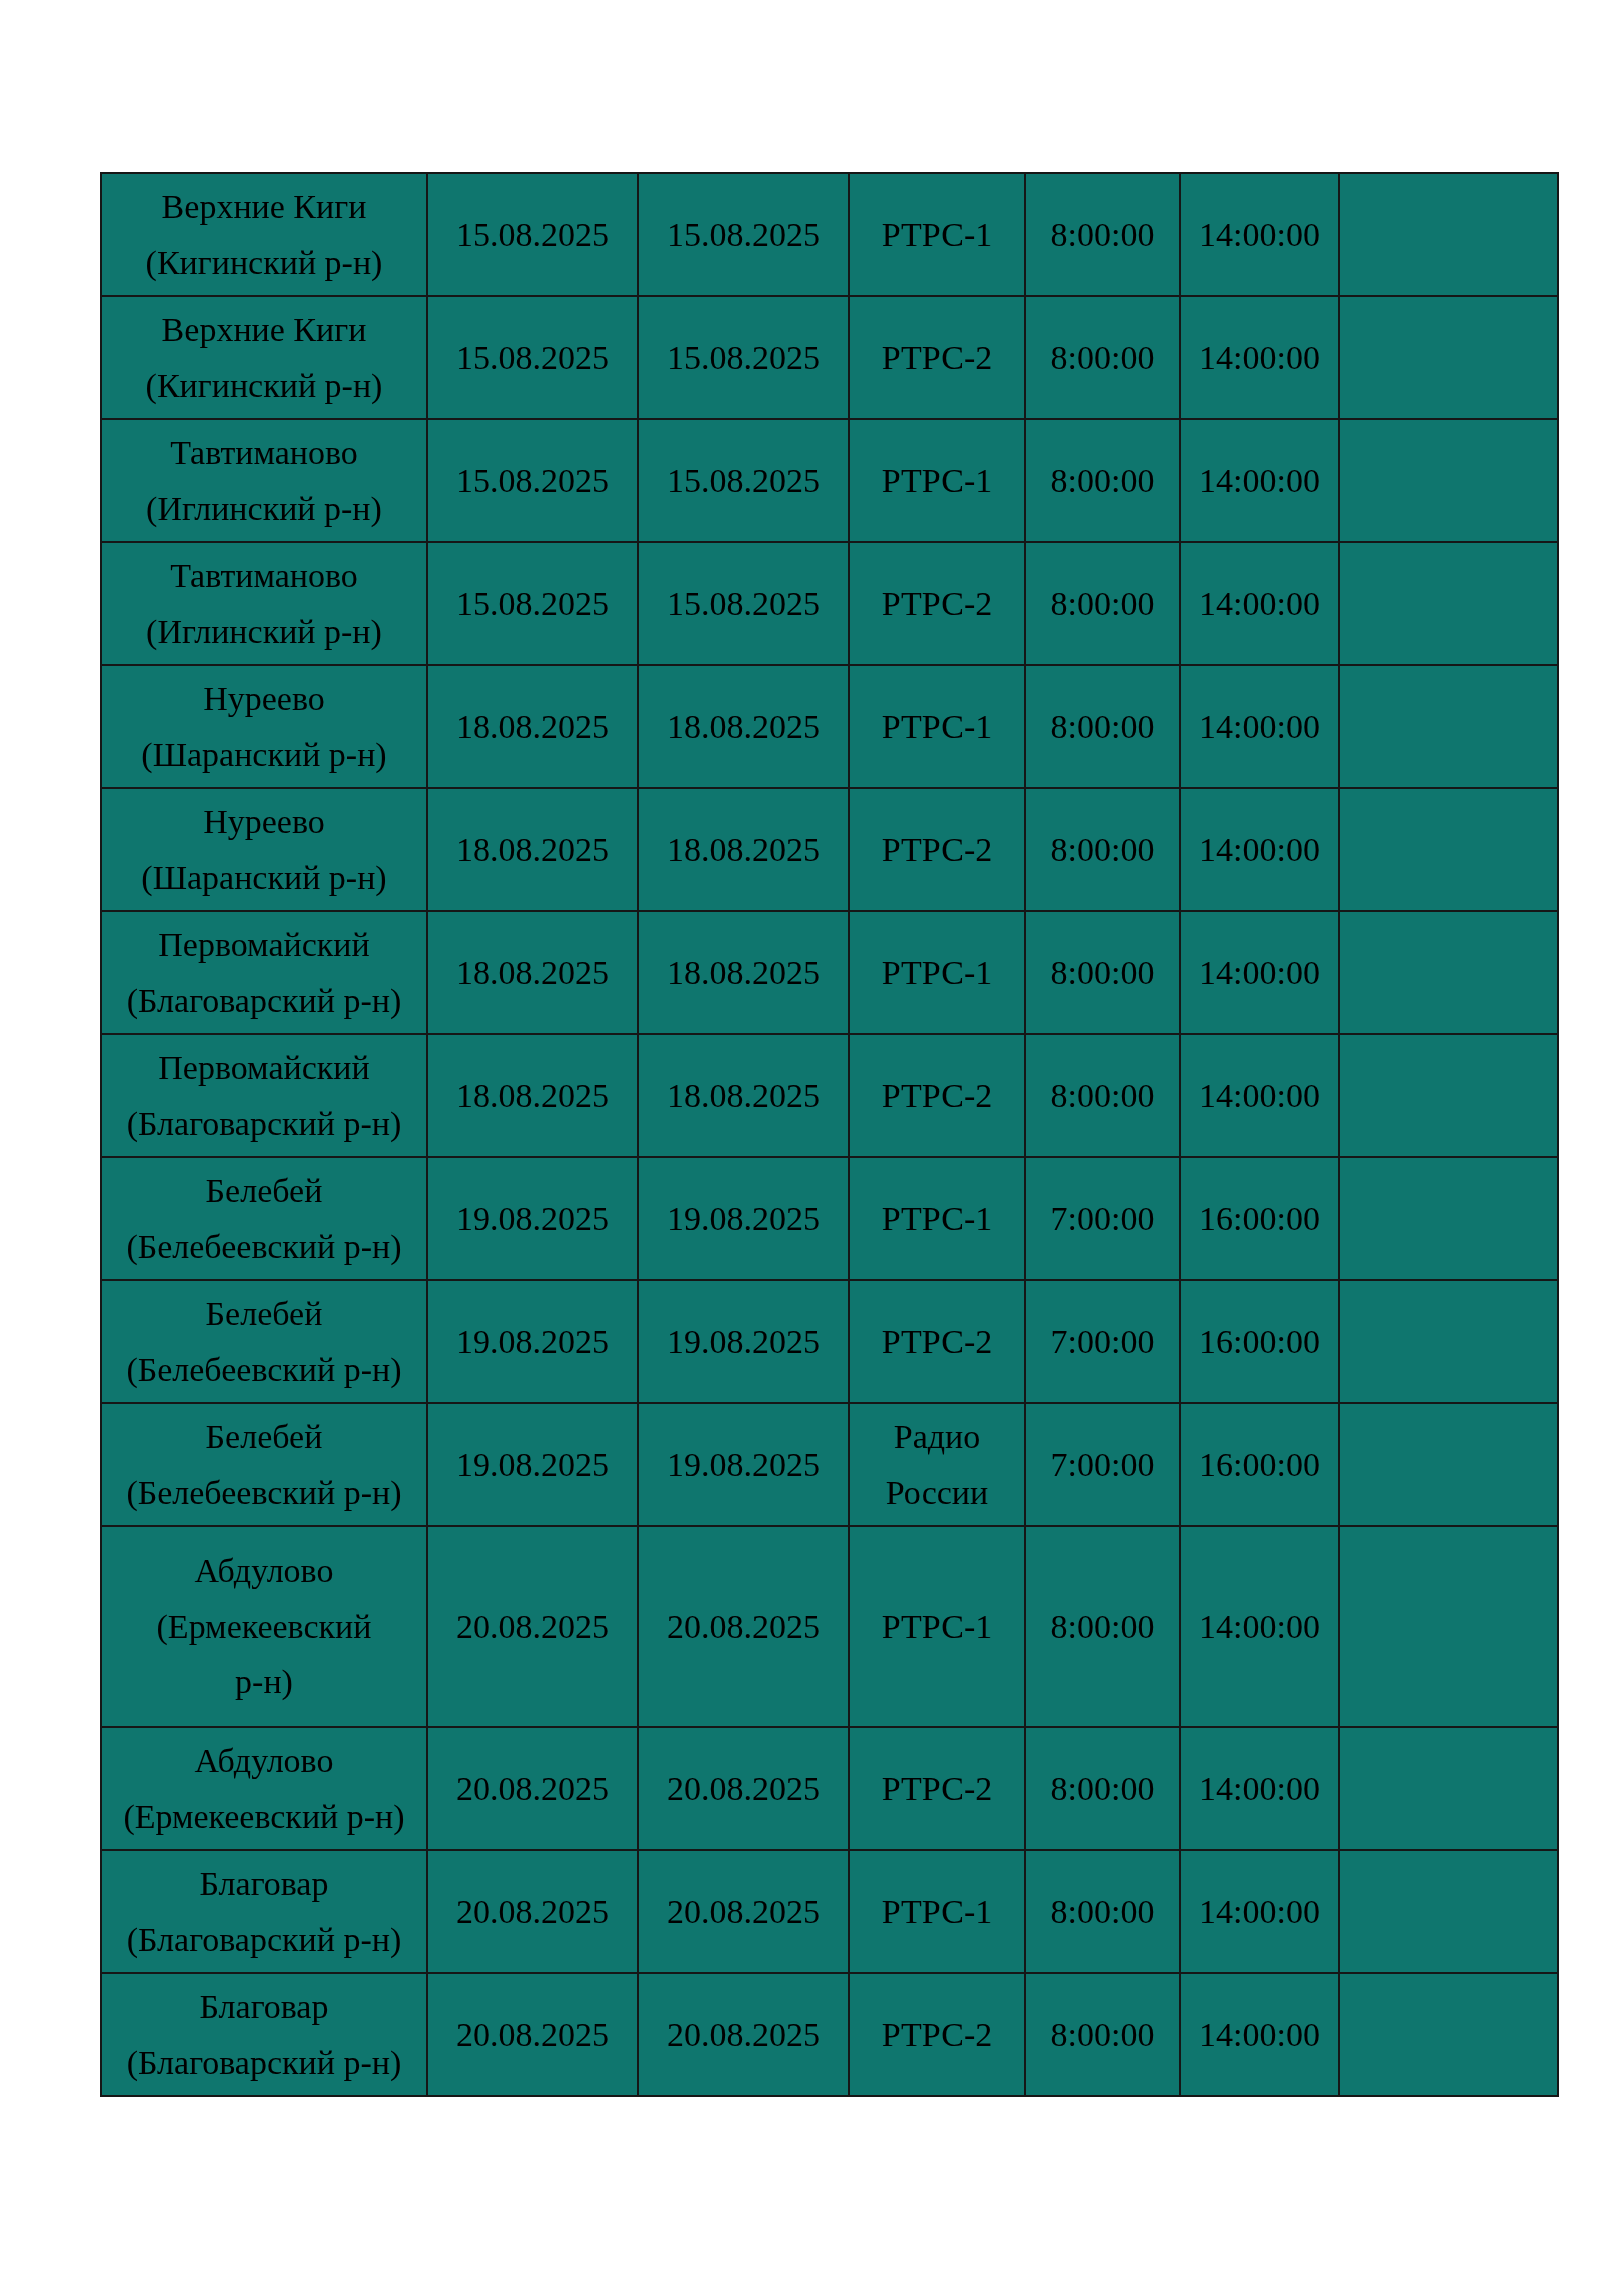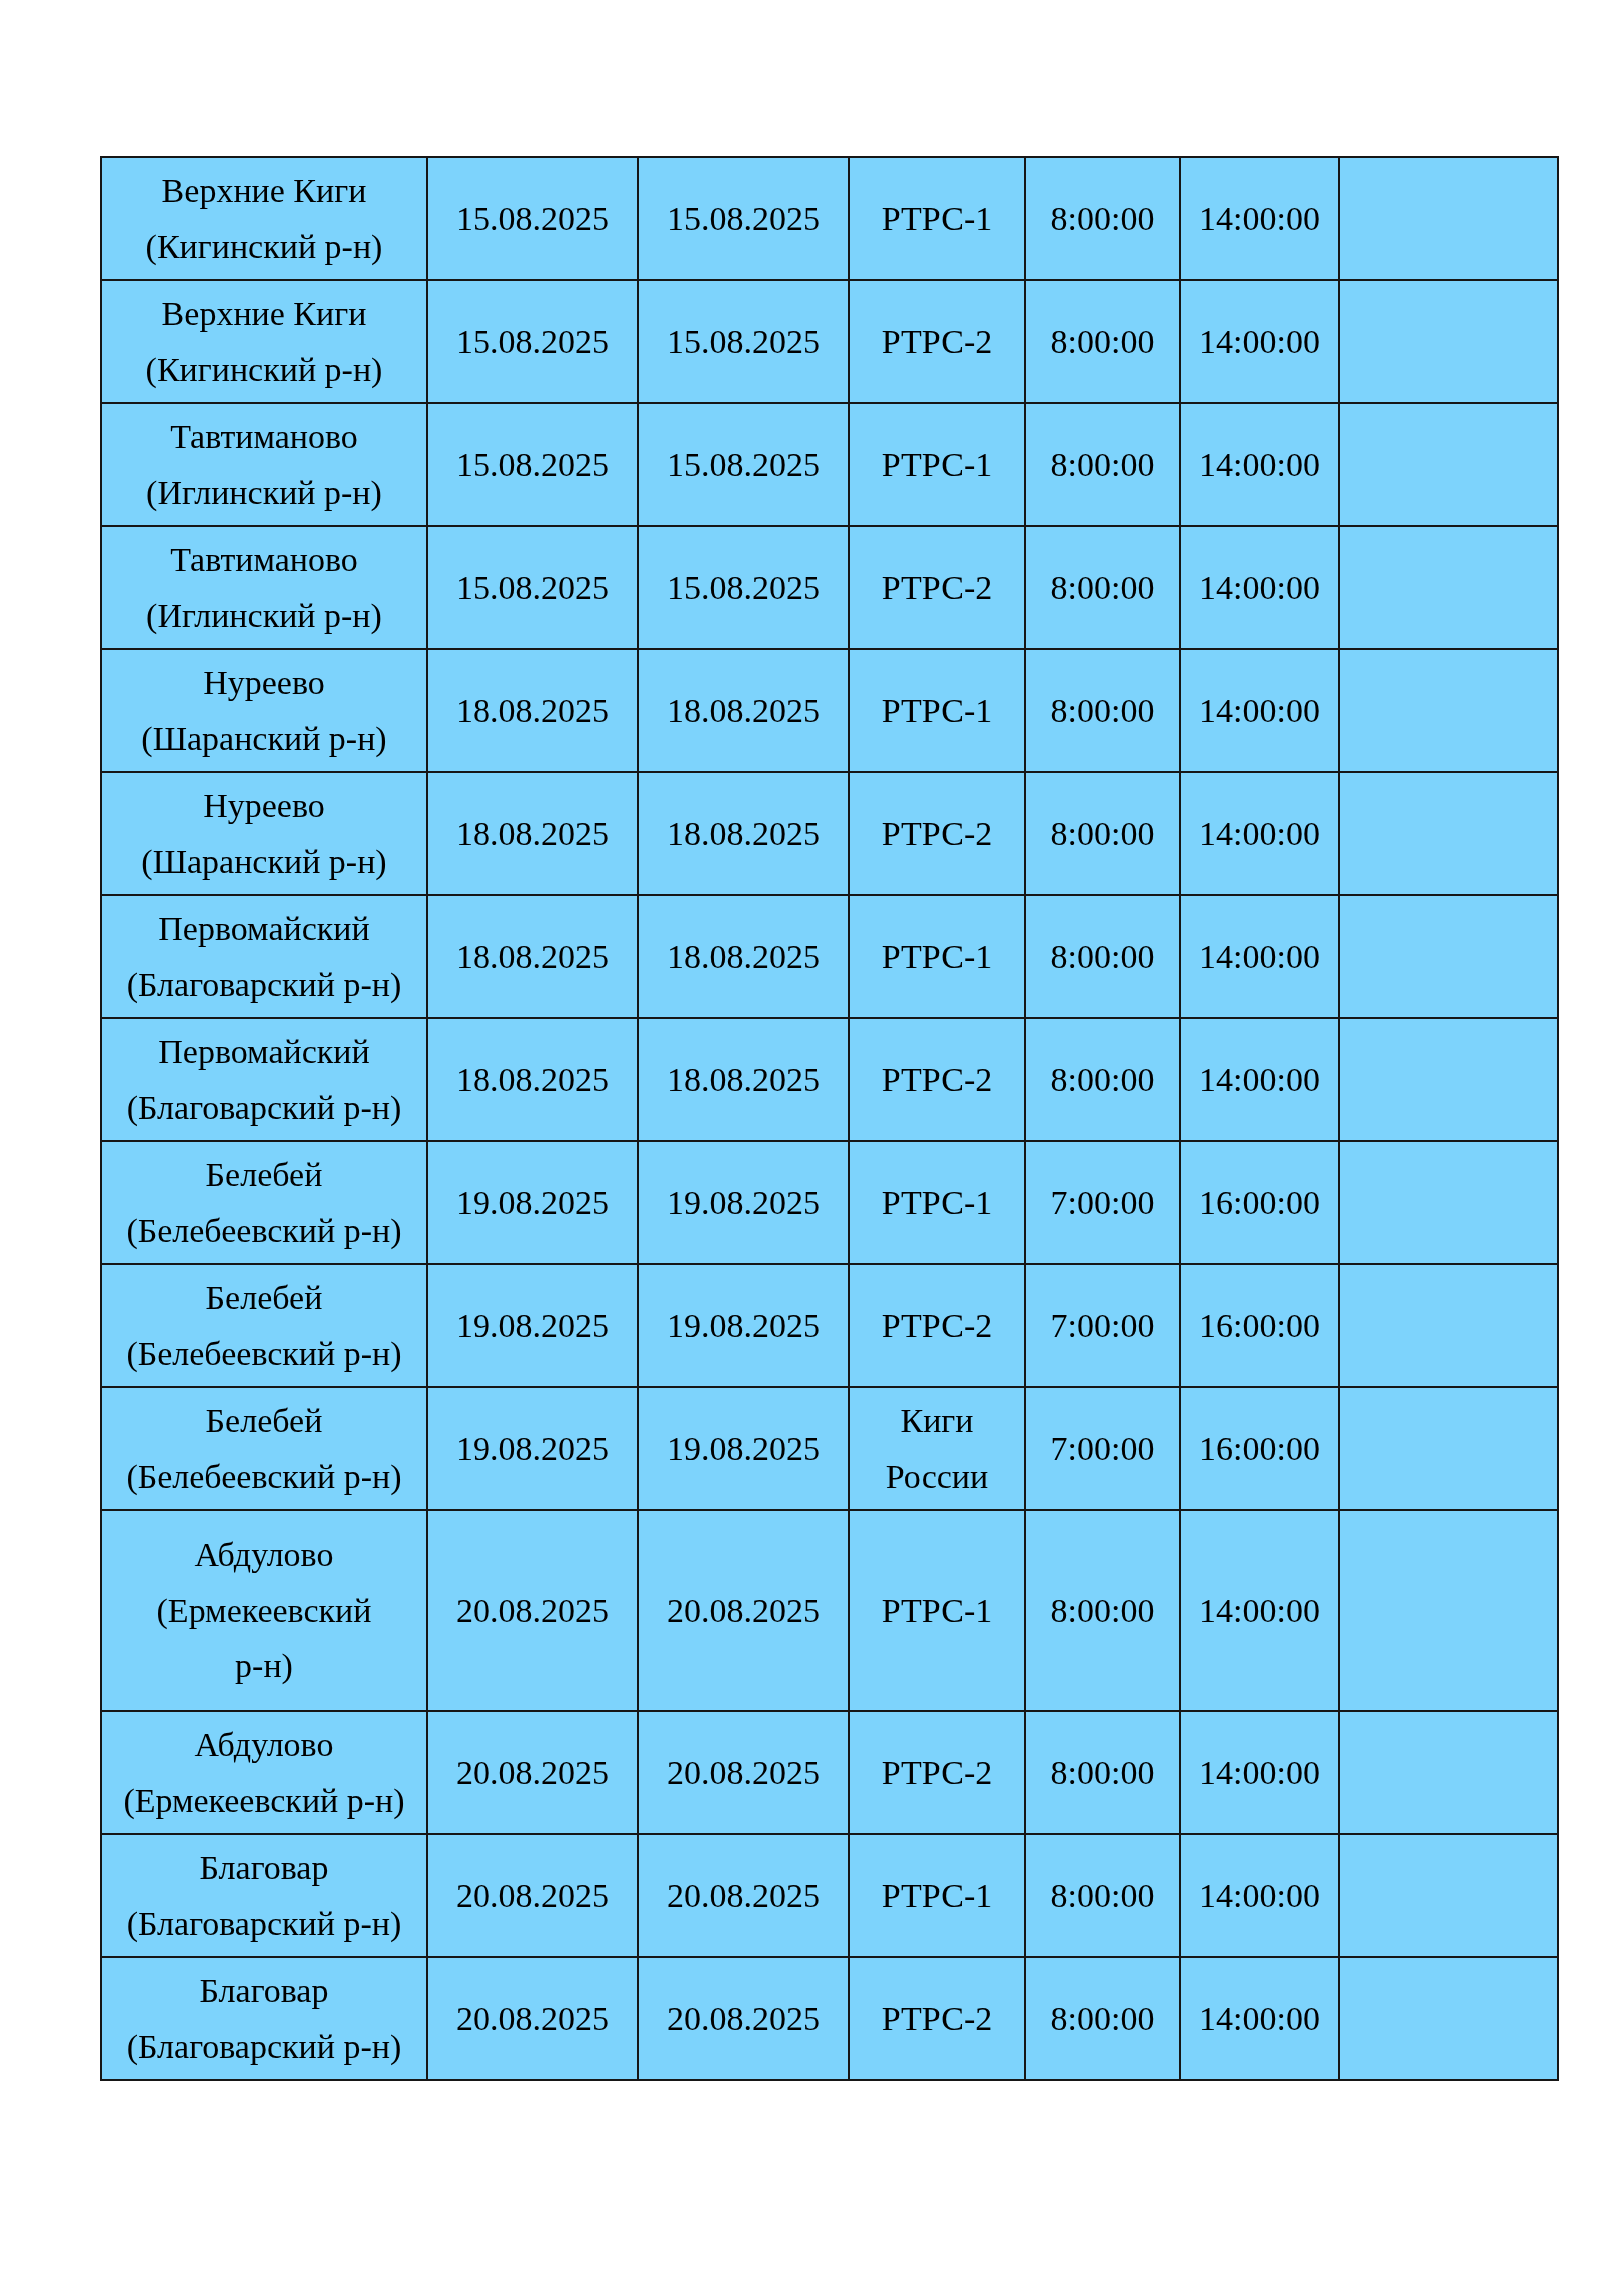--- a/index.html
+++ b/index.html
@@ -6,24 +6,24 @@
   .page {
     position: relative;
     width: 1621px;
     height: 2293px;
     background: #ffffff;
     overflow: hidden;
   }
   table.schedule {
     position: absolute;
     left: 100px;
-    top: 156px;
+    top: 172px;
     border-collapse: collapse;
     table-layout: fixed;
-    background: #7dd3fc;
+    background: #0f766e;
   }
   table.schedule td {
     border: 2px solid #161616;
     border-top-width: 2.9px;
     border-bottom-width: 2.9px;
     font-family: "Liberation Serif", "DejaVu Serif", serif;
     font-size: 34px;
     line-height: 1.63;
     color: #000000;
     text-align: center;
@@ -155,21 +155,21 @@
           <td>РТРС-2</td>
           <td>7:00:00</td>
           <td>16:00:00</td>
           <td></td>
         </tr>
         <tr class="row-regular">
           <td>Белебей
 (Белебеевский р-н)</td>
           <td>19.08.2025</td>
           <td>19.08.2025</td>
-          <td>Киги
+          <td>Радио
 России</td>
           <td>7:00:00</td>
           <td>16:00:00</td>
           <td></td>
         </tr>
         <tr class="row-tall">
           <td>Абдулово
 (Ермекеевский
 р-н)</td>
           <td>20.08.2025</td>

